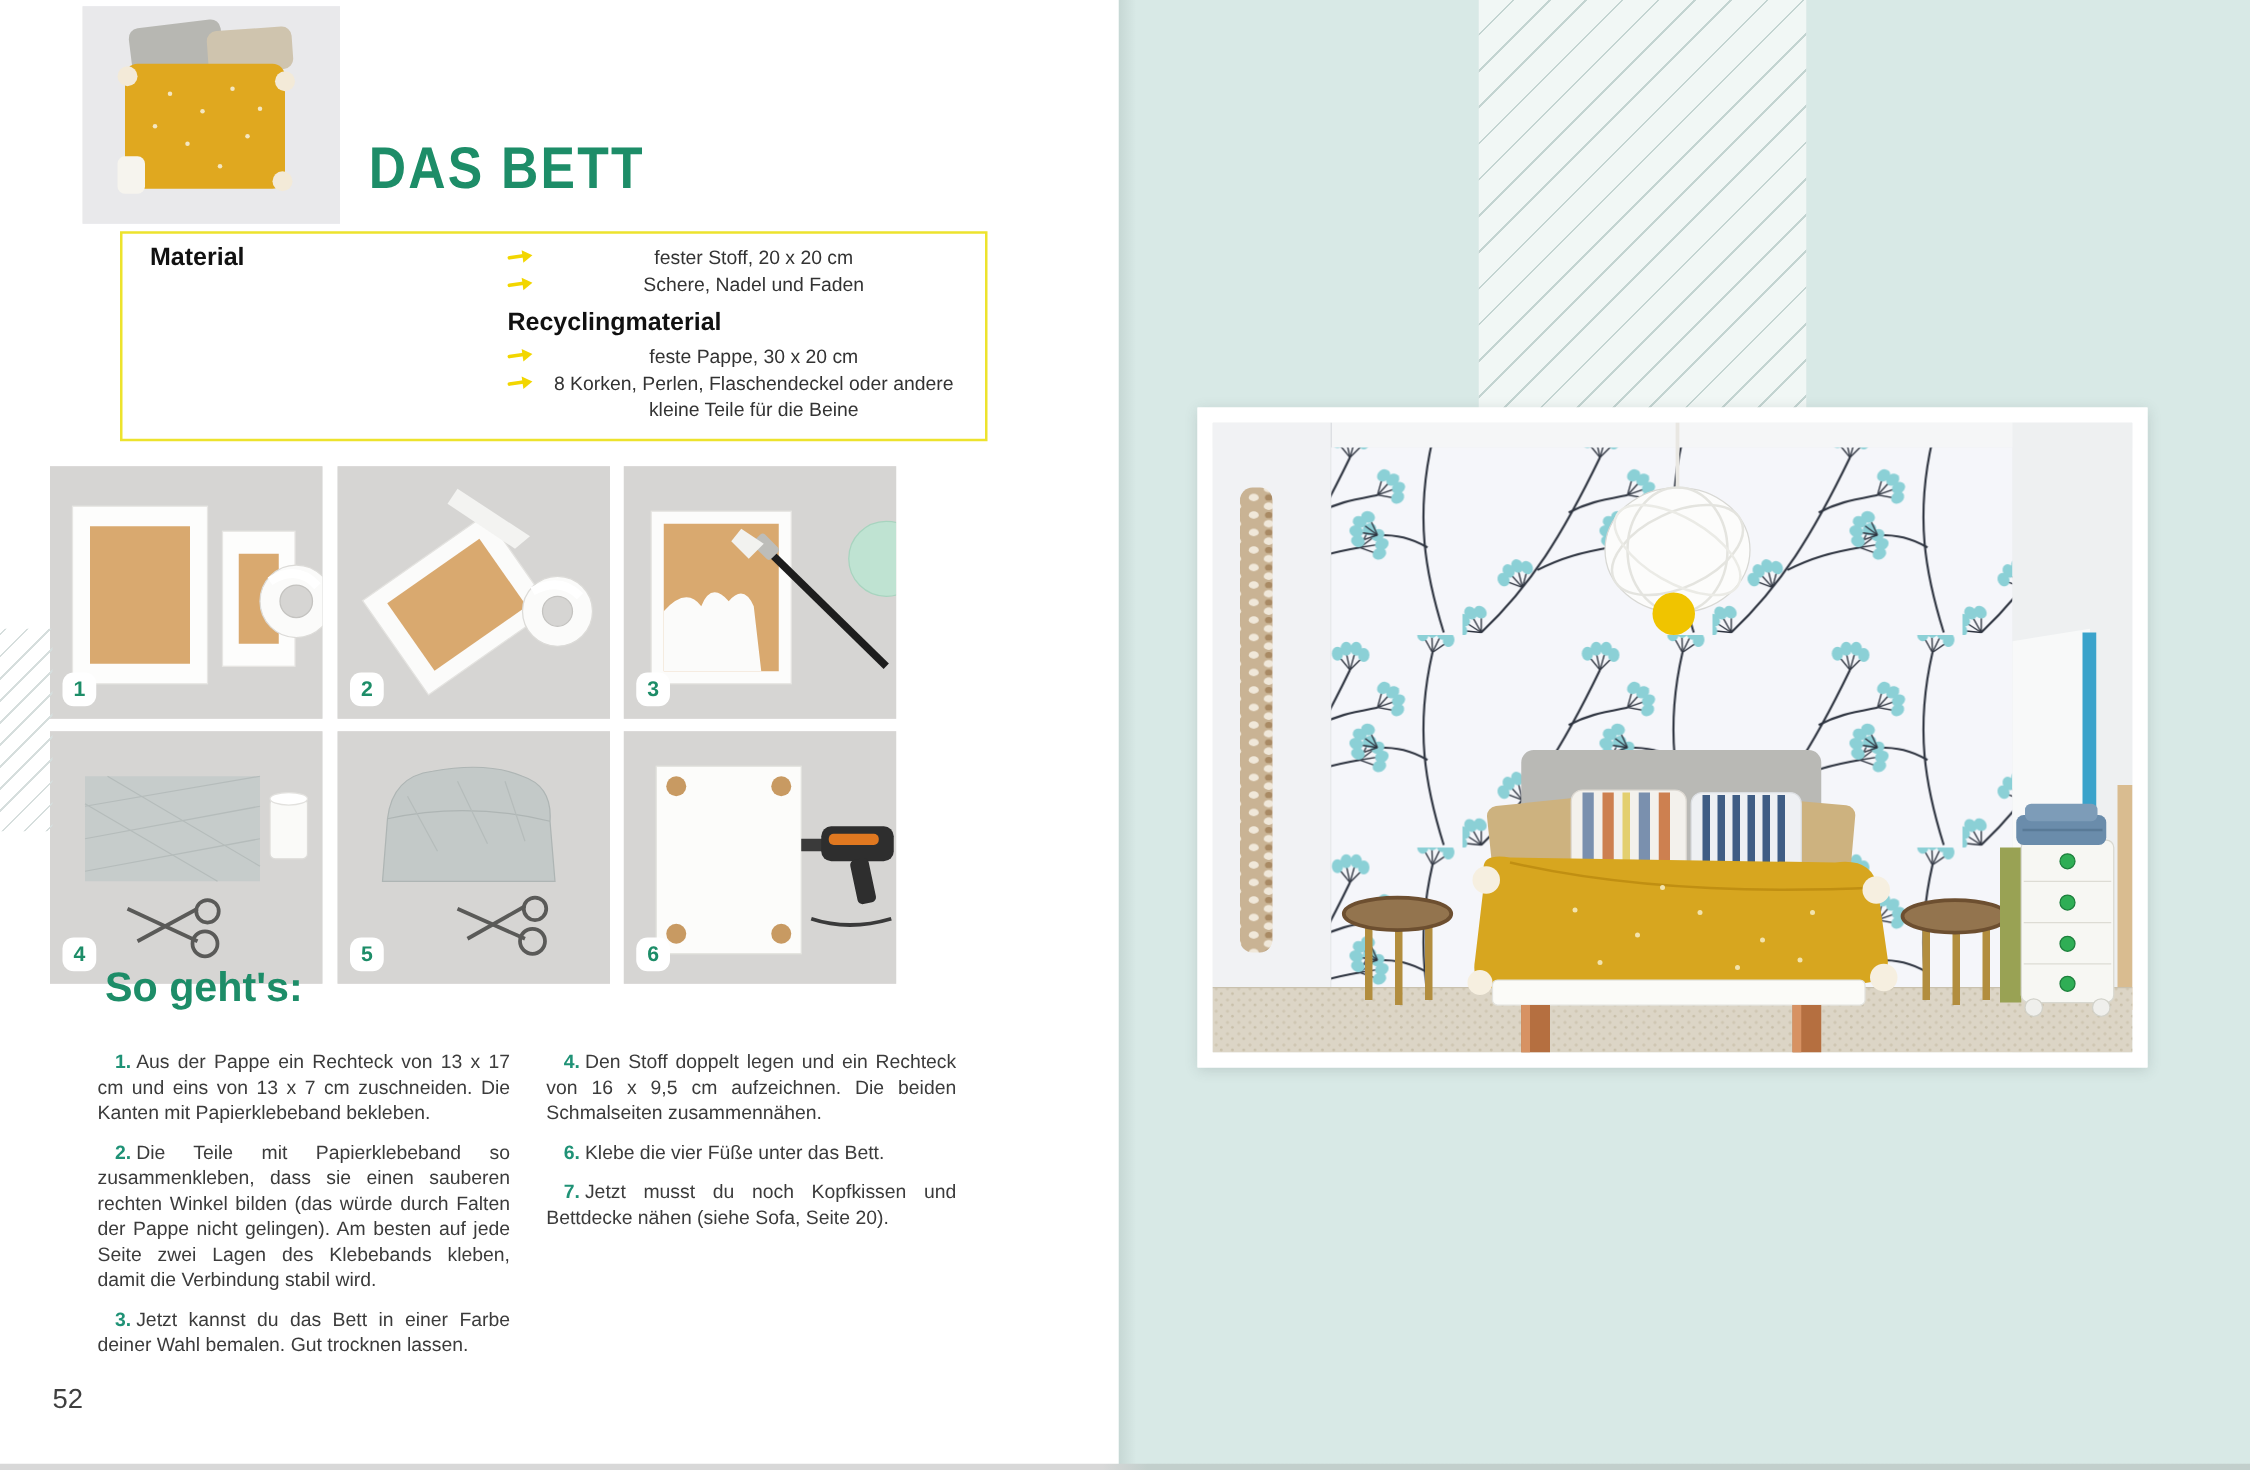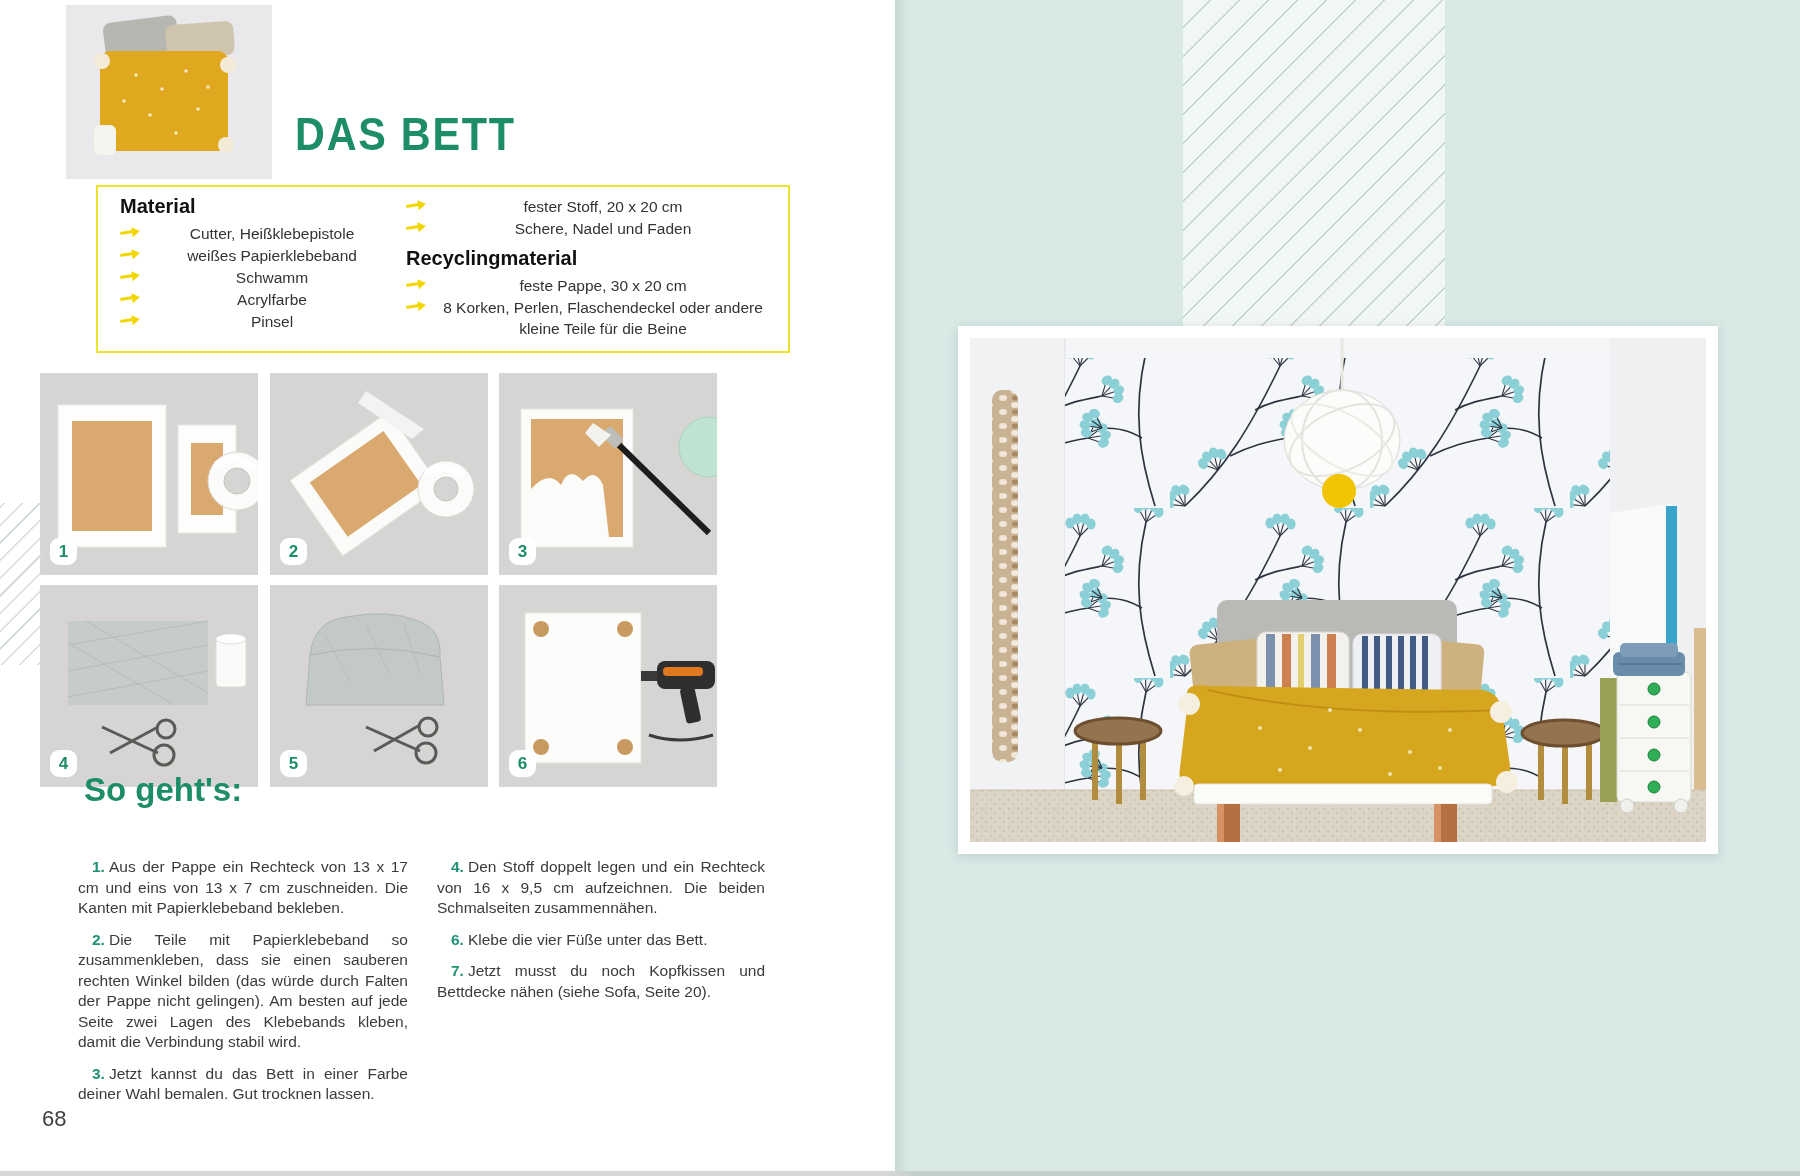--- a/index.html
+++ b/index.html
@@ -24,21 +24,21 @@
   .mat-col-right .mat-heading{margin-top:8px;}
 
   .photo-grid{position:absolute;left:0;top:0;}
   .step-photo{position:absolute;width:218px;height:202px;margin:0;background:#d6d5d3;overflow:hidden;}
   .badge{position:absolute;left:10px;bottom:10px;width:27px;height:27px;background:#ffffff;border-radius:9px;
     color:#1d8d68;font-weight:800;font-size:17px;line-height:27px;text-align:center;}
   .p1{left:40px;top:373px;} .p2{left:270px;top:373px;} .p3{left:499px;top:373px;}
   .p4{left:40px;top:585px;} .p5{left:270px;top:585px;} .p6{left:499px;top:585px;}
 
   .sogehts{position:absolute;left:84px;top:771px;margin:0;font-size:33px;font-weight:700;color:#1d8d68;}
-  .instr-col{position:absolute;top:840px;margin-top:17px;}
+  .instr-col{position:absolute;top:840px;}
   .col-a{left:78px;width:330px;}
   .col-b{left:437px;width:328px;}
   .step{margin:0 0 11px 0;font-size:15.5px;line-height:20.5px;color:#3b3b3b;text-align:justify;text-indent:14px;}
   .step .n{color:#1f9276;font-weight:800;margin-right:4px;}
 
   .pagenum{position:absolute;left:42px;top:1106px;font-size:22px;color:#3f3f3f;}
   .hatch-left{position:absolute;left:-12px;top:503px;width:54px;height:162px;
     background:repeating-linear-gradient(135deg,transparent 0 11px,#d6dedd 11px 12.5px);}
 
   
@@ -86,27 +86,20 @@
           </g>
         </g>
       </svg>
     </div>
 
     <h1 class="page-title">DAS BETT</h1>
 
     <div class="material-box">
       <div class="mat-col mat-col-left">
         <h2 class="mat-heading">Material</h2>
-        <ul class="mat-list">
-          <li><span class="arrow-icon"></span><span>Cutter, Heißklebepistole</span></li>
-          <li><span class="arrow-icon"></span><span>weißes Papierklebeband</span></li>
-          <li><span class="arrow-icon"></span><span>Schwamm</span></li>
-          <li><span class="arrow-icon"></span><span>Acrylfarbe</span></li>
-          <li><span class="arrow-icon"></span><span>Pinsel</span></li>
-        </ul>
       </div>
       <div class="mat-col mat-col-right">
         <ul class="mat-list">
           <li><span class="arrow-icon"></span><span>fester Stoff, 20 x 20 cm</span></li>
           <li><span class="arrow-icon"></span><span>Schere, Nadel und Faden</span></li>
         </ul>
         <h2 class="mat-heading">Recyclingmaterial</h2>
         <ul class="mat-list">
           <li><span class="arrow-icon"></span><span>feste Pappe, 30 x 20 cm</span></li>
           <li><span class="arrow-icon"></span><span>8 Korken, Perlen, Flaschendeckel oder andere kleine Teile für die Beine</span></li>
@@ -237,21 +230,21 @@
       <p class="step"><span class="n">1.</span><span>Aus der Pappe ein Rechteck von 13 x 17 cm und eins von 13 x 7 cm zuschneiden. Die Kanten mit Papierklebeband bekleben.</span></p>
       <p class="step"><span class="n">2.</span><span>Die Teile mit Papierklebeband so zusammenkleben, dass sie einen sauberen rechten Winkel bilden (das würde durch Falten der Pappe nicht gelingen). Am besten auf jede Seite zwei Lagen des Klebebands kleben, damit die Verbindung stabil wird.</span></p>
       <p class="step"><span class="n">3.</span><span>Jetzt kannst du das Bett in einer Farbe deiner Wahl bemalen. Gut trocknen lassen.</span></p>
     </div>
     <div class="instr-col col-b">
       <p class="step"><span class="n">4.</span><span>Den Stoff doppelt legen und ein Rechteck von 16 x 9,5 cm aufzeichnen. Die beiden Schmalseiten zusammennähen.</span></p>
       <p class="step"><span class="n">6.</span><span>Klebe die vier Füße unter das Bett.</span></p>
       <p class="step"><span class="n">7.</span><span>Jetzt musst du noch Kopfkissen und Bettdecke nähen (siehe Sofa, Seite 20).</span></p>
     </div>
 
-    <div class="pagenum">68</div>
+    <div class="pagenum">52</div>
     <div class="hatch-left"></div>
   </div>
 
   <div class="page-right">
     <div class="gutter-shadow"></div>
     <div class="hatch-band"></div>
 
     <figure class="main-photo">
       <svg width="736" height="504" viewBox="0 0 736 504">
         <defs>

